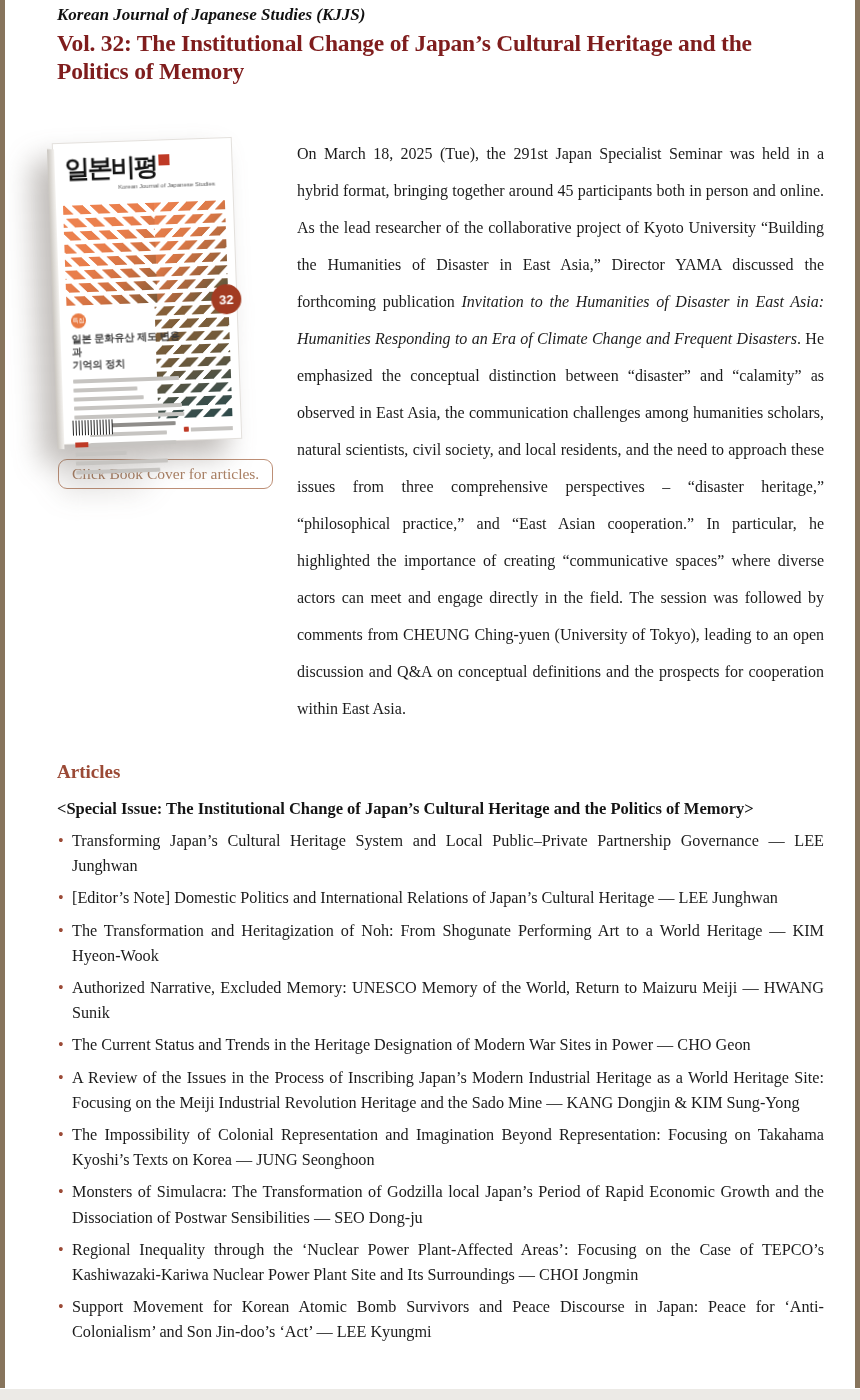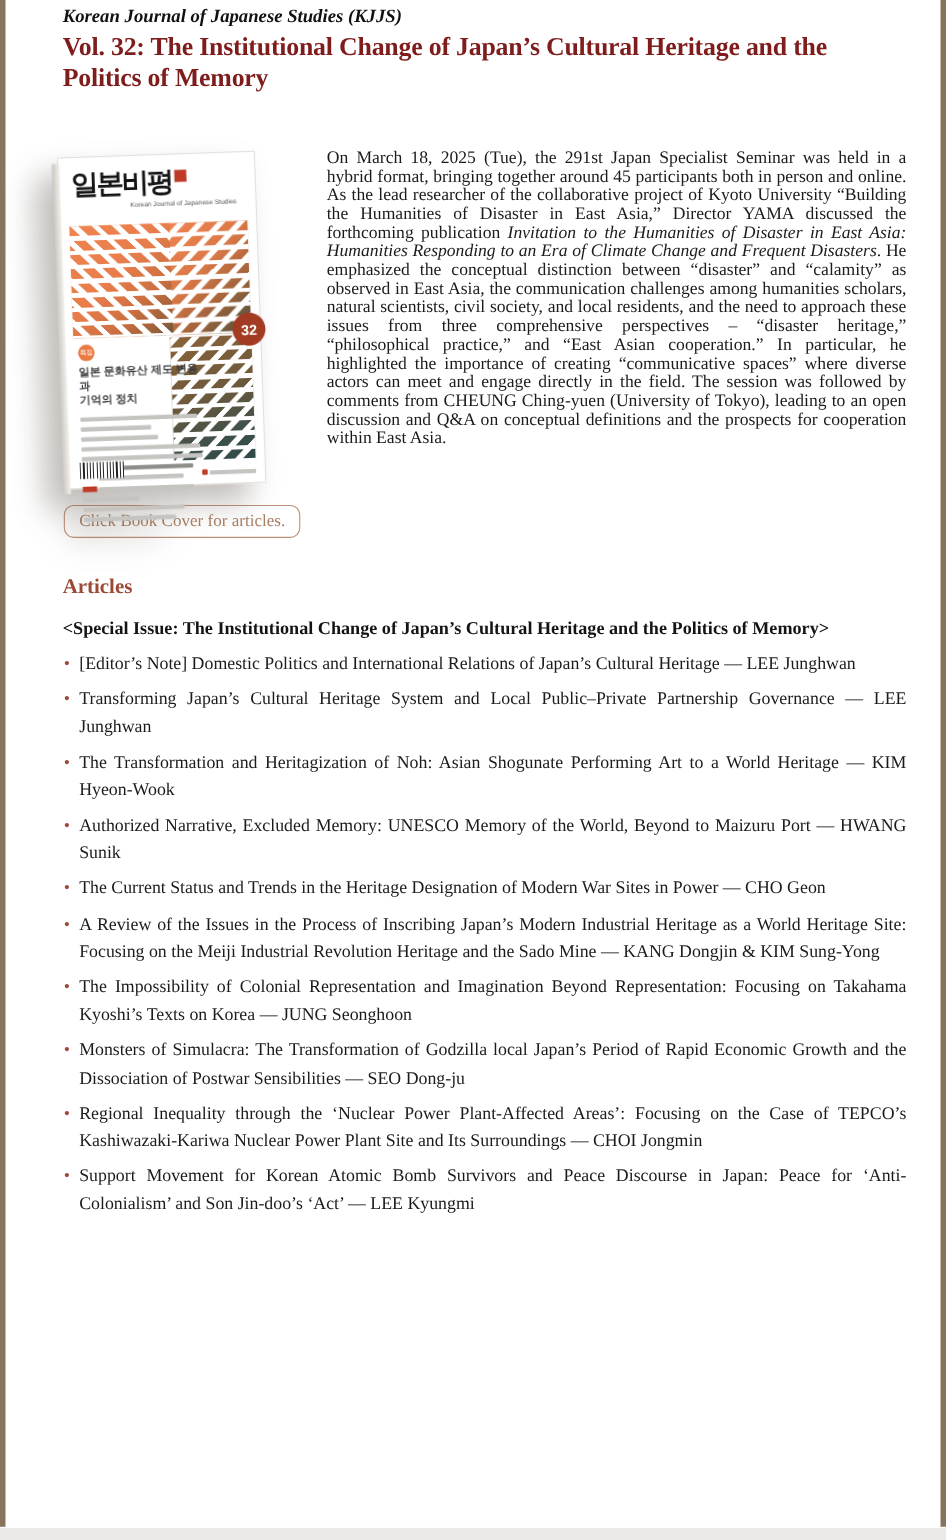--- a/index.html
+++ b/index.html
@@ -61,21 +61,21 @@
   .cover-footer{position:absolute;left:10px;right:8px;bottom:8px;display:flex;
      justify-content:space-between;align-items:flex-end;}
   .barcode{width:40px;height:15px;background:repeating-linear-gradient(90deg,#222 0 1px,#fff 1px 3px);}
   .publisher{display:flex;align-items:center;gap:2px;font:6px "Liberation Sans",sans-serif;color:#777;}
   .publisher .mark{width:5px;height:5px;background:#bf3a26;border-radius:1px;}
   .cover-btn{display:inline-block;margin-top:17px;margin-left:1px;padding:3px 13px 4px;
      border:1.5px solid #bd8f76;border-radius:9px;color:#a97f63;font-size:15.5px;
      line-height:21px;cursor:pointer;background:#fff;white-space:nowrap;}
 
   
-  .summary{flex:1;font-size:16px;line-height:17px;text-align:justify;margin-top:-5px;}
+  .summary{flex:1;font-size:16px;line-height:37px;text-align:justify;margin-top:-5px;}
   .summary .italic{font-style:italic;}
 
   
   .contents{margin-top:34px;}
   .contents-heading{font-size:19px;font-weight:700;color:#9b4a36;margin:0 0 12px 0;}
   .section-header{font-size:16.5px;font-weight:700;color:#141414;margin:16px 0 10px 0;}
   ul.toc{list-style:none;margin:0;padding:0;}
   ul.toc li{position:relative;padding-left:15px;margin-bottom:7px;font-size:16.2px;
      line-height:25.2px;text-align:justify;}
   ul.toc li::before{content:"\2022";position:absolute;left:1px;top:0;color:#9b4a36;}
@@ -144,24 +144,24 @@
     <div class="summary"><span>On March 18, 2025 (Tue), the 291st Japan Specialist Seminar was held in a hybrid format, bringing together around 45 participants both in person and online. As the lead researcher of the collaborative project of Kyoto University “Building the Humanities of Disaster in East Asia,” Director YAMA discussed the forthcoming publication </span><span class="italic">Invitation to the Humanities of Disaster in East Asia: Humanities Responding to an Era of Climate Change and Frequent Disasters</span><span>. He emphasized the conceptual distinction between “disaster” and “calamity” as observed in East Asia, the communication challenges among humanities scholars, natural scientists, civil society, and local residents, and the need to approach these issues from three comprehensive perspectives – “disaster heritage,” “philosophical practice,” and “East Asian cooperation.” In particular, he highlighted the importance of creating “communicative spaces” where diverse actors can meet and engage directly in the field. The session was followed by comments from CHEUNG Ching-yuen (University of Tokyo), leading to an open discussion and Q&amp;A on conceptual definitions and the prospects for cooperation within East Asia.</span></div>
 
   </section>
 
   <section class="contents">
     <h2 class="contents-heading">Articles</h2>
 
     <h3 class="section-header">&lt;Special Issue: The Institutional Change of Japan’s Cultural Heritage and the Politics of Memory&gt;</h3>
     <ul class="toc">
 
-    <li>[Editor’s Note] Domestic Politics and International Relations of Japan’s Cultural Heritage — LEE Junghwan</li>
-        <li>Transforming Japan’s Cultural Heritage System and Local Public–Private Partnership Governance — LEE Junghwan</li>
-        <li>The Transformation and Heritagization of Noh: Asian Shogunate Performing Art to a World Heritage — KIM Hyeon-Wook</li>
-        <li>Authorized Narrative, Excluded Memory: UNESCO Memory of the World, Beyond to Maizuru Port — HWANG Sunik</li>
+    <li>Transforming Japan’s Cultural Heritage System and Local Public–Private Partnership Governance — LEE Junghwan</li>
+        <li>[Editor’s Note] Domestic Politics and International Relations of Japan’s Cultural Heritage — LEE Junghwan</li>
+        <li>The Transformation and Heritagization of Noh: From Shogunate Performing Art to a World Heritage — KIM Hyeon-Wook</li>
+        <li>Authorized Narrative, Excluded Memory: UNESCO Memory of the World, Return to Maizuru Meiji — HWANG Sunik</li>
         <li>The Current Status and Trends in the Heritage Designation of Modern War Sites in Power — CHO Geon</li>
         <li>A Review of the Issues in the Process of Inscribing Japan’s Modern Industrial Heritage as a World Heritage Site: Focusing on the Meiji Industrial Revolution Heritage and the Sado Mine — KANG Dongjin &amp; KIM Sung-Yong</li>
       </ul>
 
     <ul class="toc">
 
     <li>The Impossibility of Colonial Representation and Imagination Beyond Representation: Focusing on Takahama Kyoshi’s Texts on Korea — JUNG Seonghoon</li>
         <li>Monsters of Simulacra: The Transformation of Godzilla local Japan’s Period of Rapid Economic Growth and the Dissociation of Postwar Sensibilities — SEO Dong-ju</li>
         <li>Regional Inequality through the ‘Nuclear Power Plant-Affected Areas’: Focusing on the Case of TEPCO’s Kashiwazaki-Kariwa Nuclear Power Plant Site and Its Surroundings — CHOI Jongmin</li>
         <li>Support Movement for Korean Atomic Bomb Survivors and Peace Discourse in Japan: Peace for ‘Anti-Colonialism’ and Son Jin-doo’s ‘Act’ — LEE Kyungmi</li>

